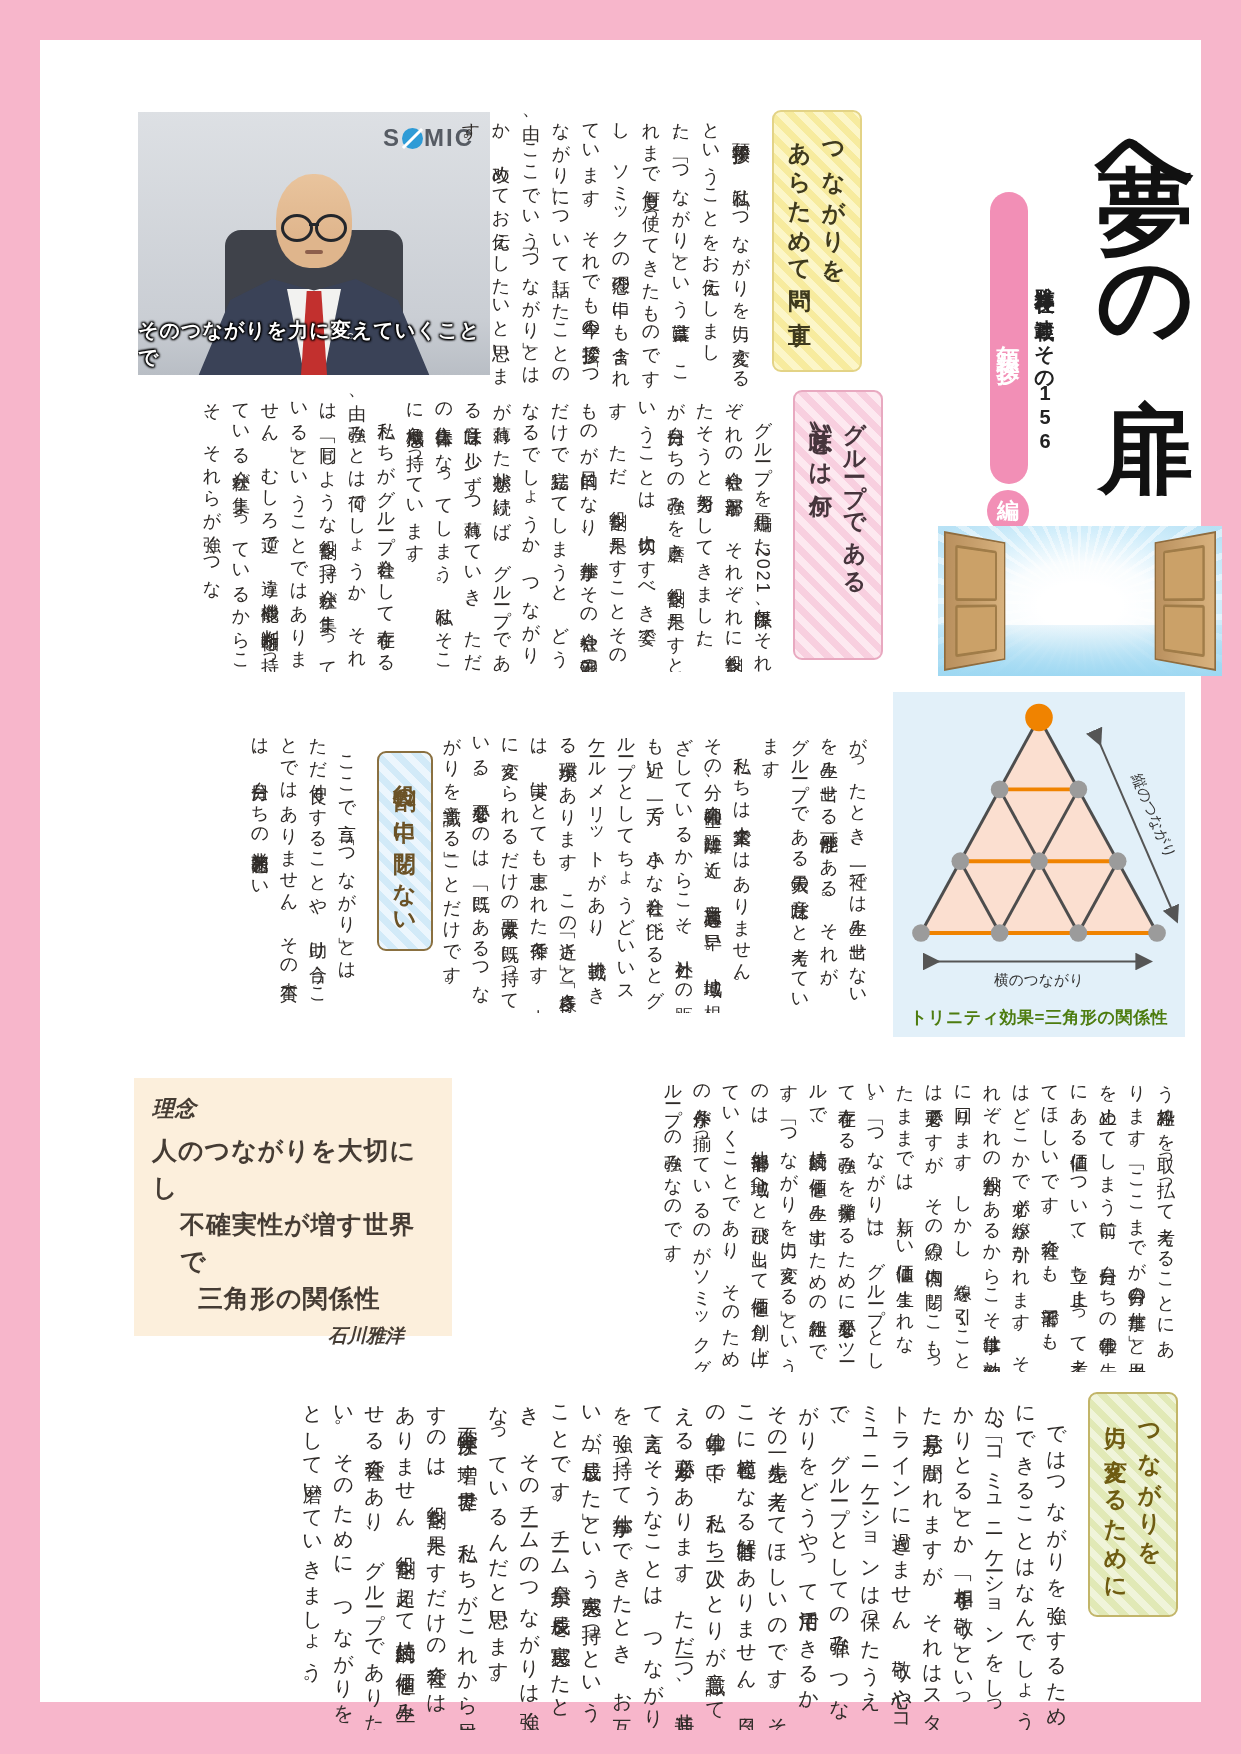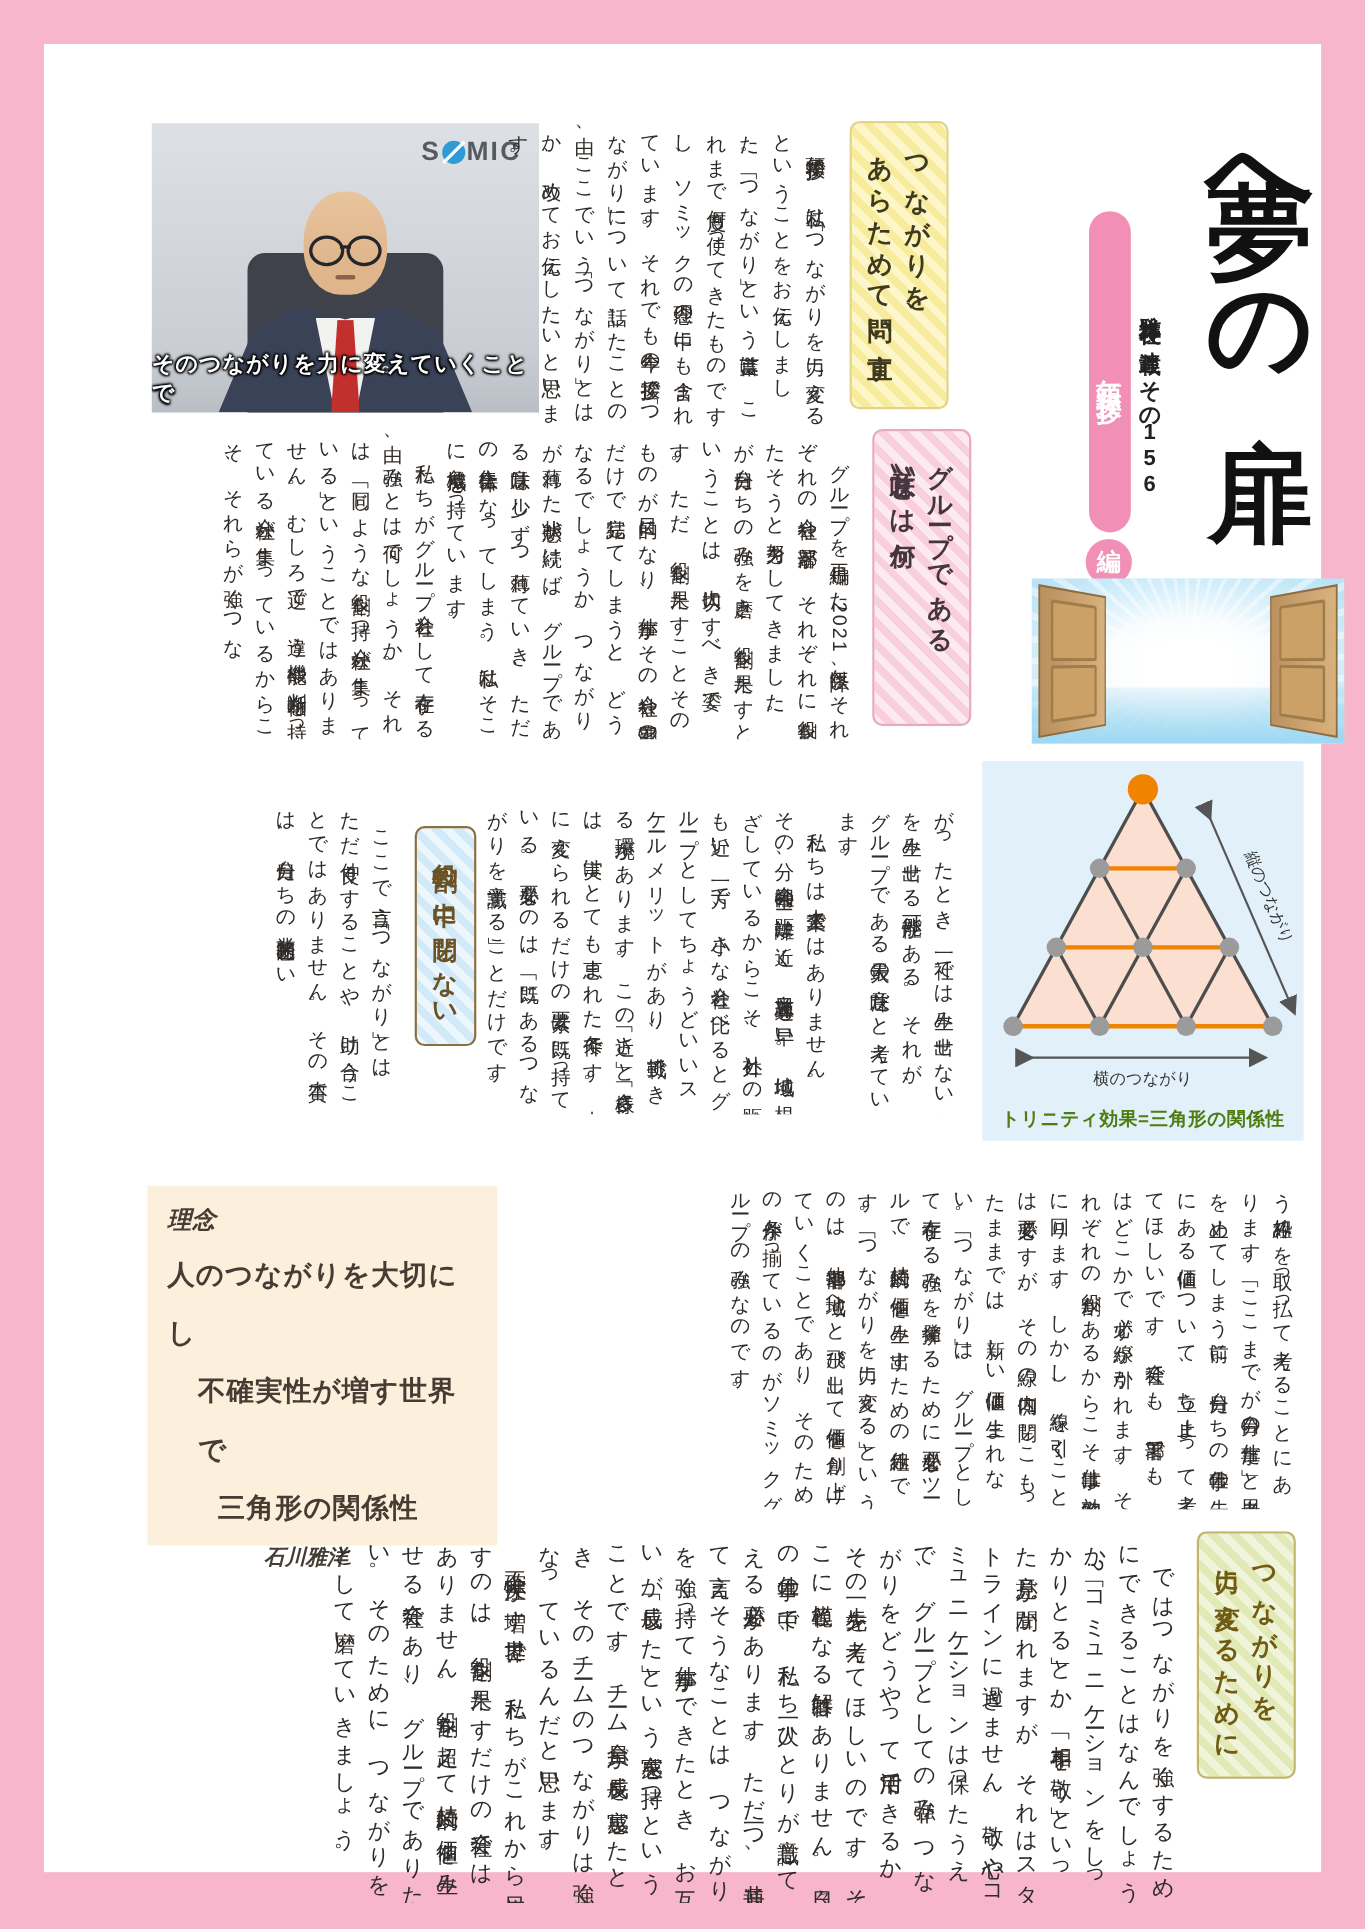--- a/index.html
+++ b/index.html
@@ -90,27 +90,27 @@
   .door-panel .pl.t{top:10px;height:52px;} .door-panel .pl.b{bottom:10px;height:48px;}
   .door-l{left:6px;transform:perspective(260px) rotateY(34deg);transform-origin:left center;}
   .door-r{right:6px;transform:perspective(260px) rotateY(-34deg);transform-origin:right center;}
 
   
   .diagram{position:absolute;left:853px;top:652px;width:292px;height:345px;background:#e2f0f9;}
   .dg-caption{position:absolute;left:0;right:0;bottom:8px;text-align:center;font-size:17px;
               font-weight:bold;color:#4d7c0f;letter-spacing:.5px;}
 
   
-  .rinen{position:absolute;left:94px;top:1038px;width:318px;height:327px;background:#fcefdc;
+  .rinen{position:absolute;left:94px;top:1038px;width:318px;height:258px;background:#fcefdc;
          box-sizing:border-box;padding:16px 14px 10px 18px;color:#453c34;
          font-family:"DejaVu Serif",serif;}
   .rinen .label{font-size:22px;font-weight:bold;font-style:italic;margin-bottom:8px;}
-  .rinen .line{font-weight:bold;font-size:25px;line-height:53px;letter-spacing:1px;}
+  .rinen .line{font-weight:bold;font-size:25px;line-height:37px;letter-spacing:1px;}
   .rinen .l2{margin-left:28px;} .rinen .l3{margin-left:46px;} .rinen .l4{margin-left:64px;}
-  .rinen .sig{text-align:center;margin-right:34px;margin-top:6px;font-size:19px;font-weight:bold;font-style:italic;}
+  .rinen .sig{text-align:right;margin-right:34px;margin-top:6px;font-size:19px;font-weight:bold;font-style:italic;}
 </style>
 </head>
 <body>
 
 <div class="sheet">
   <div class="inner">
 
     <div class="main-title">夢への扉</div>
     <div class="series">雅洋社長 連載 その156</div>
     <div class="badge-pill">年頭挨拶</div>

